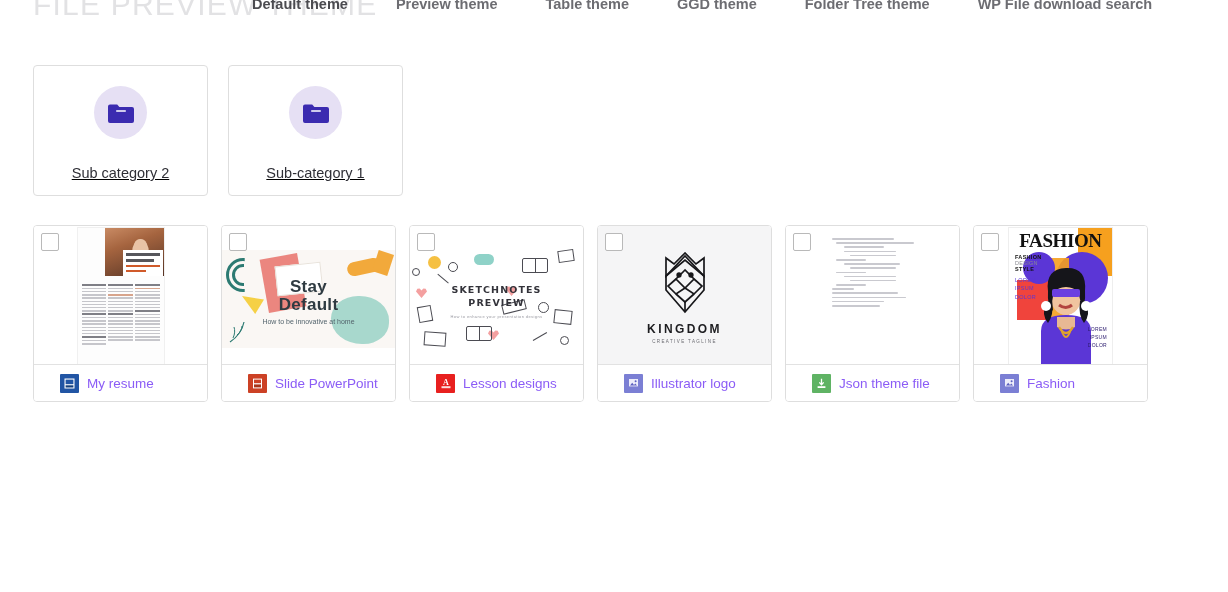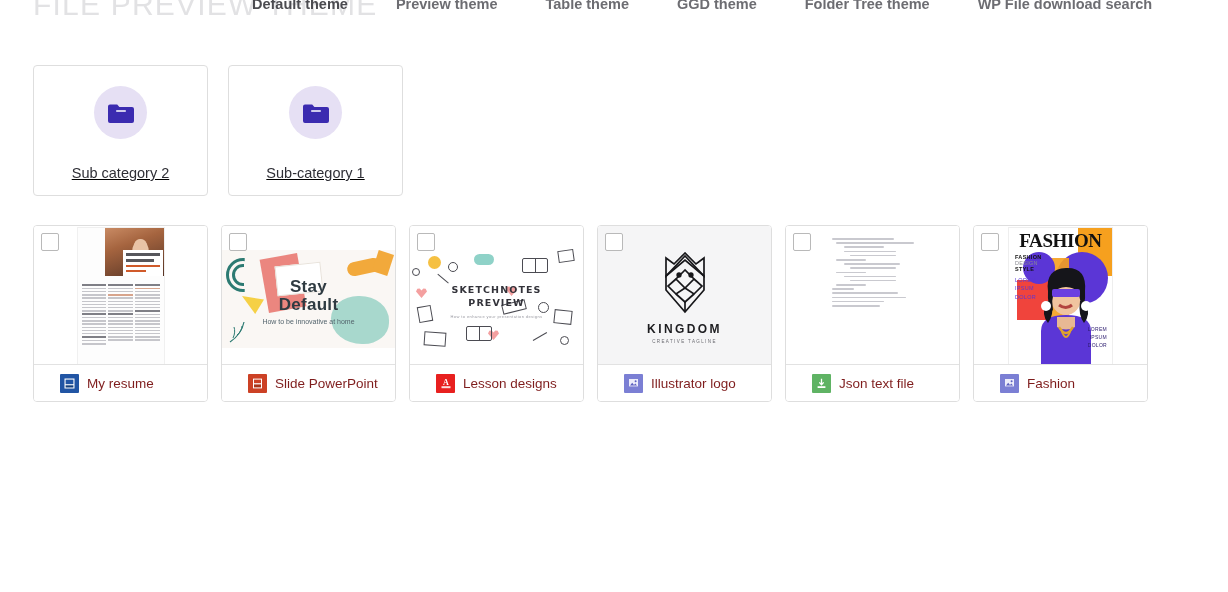--- a/index.html
+++ b/index.html
@@ -89,21 +89,21 @@
     padding:0 8px 0 26px;
     background:#fff;
   }
   .ftype {
     width:19px; height:19px; flex:0 0 19px;
     border-radius:1px; position:relative;
     display:flex; align-items:center; justify-content:center;
   }
   .ftype svg { display:block; }
   .fname {
-    font-size:13.5px; color:#7f1d1d;
+    font-size:13.5px; color:#8b5cf6;
     white-space:nowrap; overflow:hidden; text-overflow:ellipsis;
   }
 
   
   .t-resume { width:86px; height:138px; background:#fdfdfd; margin-top:2px; position:relative;
      box-shadow:0 0 0 1px #f0f0f0; }
   .t-resume .photo { position:absolute; left:27px; top:0; width:59px; height:48px;
      background:linear-gradient(160deg,#c98b64 0%,#a5643f 35%,#7a4a31 70%,#563224 100%); }
   .t-resume .photo:after { content:""; position:absolute; left:46%; top:22%; width:30%; height:66%;
      border-radius:45% 45% 40% 40%; background:#e8c3a6; }
@@ -466,21 +466,21 @@
           </div>
         </div>
       </div>
       <div class="card-footer">
         <span class="ftype" style="background:#5fb364">
           <svg width="13" height="13" viewBox="0 0 13 13">
             <path d="M6.5 1.8v5.4M4.3 5.4l2.2 2.3 2.2-2.3" stroke="#fff" stroke-width="1.3" fill="none"></path>
             <rect x="2.6" y="9.2" width="7.8" height="1.8" fill="#fff"></rect>
           </svg>
         </span>
-        <span class="fname">Json text file</span>
+        <span class="fname">Json theme file</span>
       </div>
     </div>
     <div class="file-card">
       <div class="thumb-area">
         <div class="checkbox"></div>
         <div class="thumb">
           <div class="t-fash">
             <div class="bgO"></div>
             <div class="bgP"></div>
             <div class="bgY"></div>

